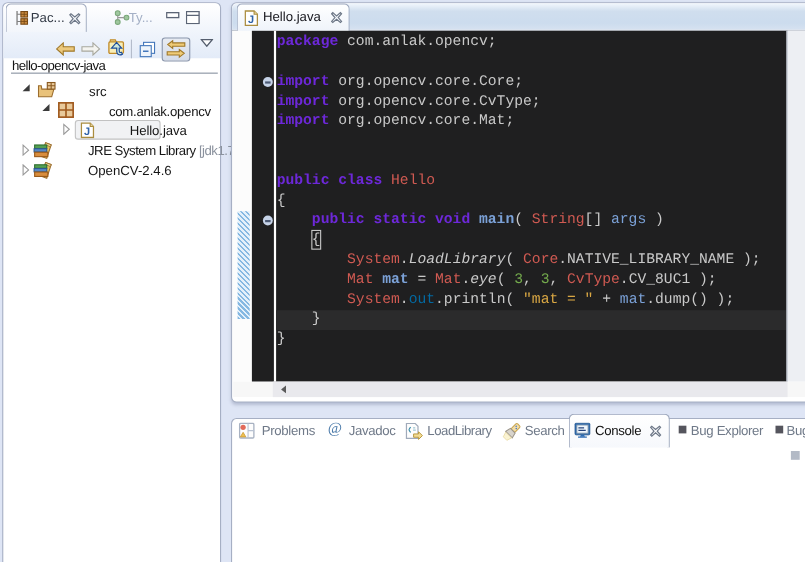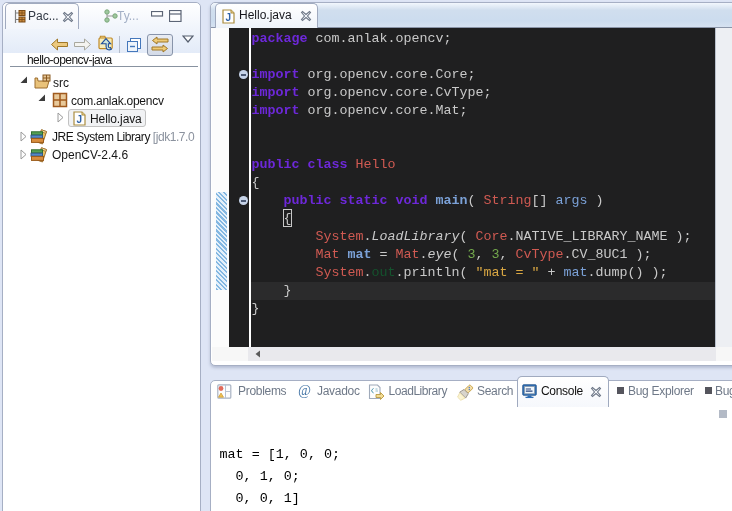--- a/index.html
+++ b/index.html
@@ -16,41 +16,41 @@
   border:1px solid #a6afc4; border-radius:5px 5px 0 0; }
 
 
 #lefthead { left:0; top:0; width:197px; height:50px;
   background:linear-gradient(#ffffff, #eef3fb 60%, #e3ebf8); border-radius:5px 5px 0 0; }
 .tab-sel { position:absolute; border:1px solid #a0aabf; border-bottom:none;
   border-radius:5px 5px 0 0; background:linear-gradient(#fdfdfe,#f3f6fb); }
 .tabtxt { font-size:12px; color:#333a46; }
 
 
-.trow { position:absolute; font-size:12px; letter-spacing:-0.45px; color:#161616; white-space:nowrap; }
+.trow { position:absolute; font-size:12px; letter-spacing:-0.45px; color:#161616; white-space:nowrap;margin-left:28px; }
 .grey { color:#8b929e;text-align:center; }
 
 
 #edittabs { left:0; top:0; width:528px; height:25px;
   background:linear-gradient(180deg,#f2f7fd 0%,#d0deee 30%,#ccdcee 75%,#d6e2f1 100%); border-radius:5px 5px 0 0;
   border-bottom:1px solid #8a95a8; }
 #editor { left:1px; top:25px; width:527px; height:319px; background:#fcfcfc; }
 #darkzone { left:17px; top:0; width:487px; height:319px; background:#1f1f20; }
 #ovruler { left:503px; top:0; width:19px; height:319px; background:#edeff3; border-left:1px solid #b9c0cc; }
 #rangeind { left:4px; top:164px; width:11px; height:98px;
   background:repeating-linear-gradient(45deg,#85b8e2 0 1.6px,#e4f0fa 1.6px 3.2px); }
 #gutline { left:36.5px; top:0; width:2px; height:319px; background:#ffffff; }
 pre.code { position:absolute; font-family:"Liberation Mono", monospace; font-size:13.33px;
   line-height:18px; color:#c9c9c9; }
 .kw { color:#6d28d9; font-weight:bold;text-align:right; }
 .red { color:#d05a52; }
 .blu { color:#7ba1d7; }
 .grn { color:#73a94c; }
 .gld { color:#d9a743; }
-.orn { color:#14532d; }
+.orn { color:#0369a1; }
 .ital { font-style:italic; }
 .fold { position:absolute; width:9px; height:9px; border-radius:50%; background:#c6d3e8; }
 .fold::after { content:""; position:absolute; left:2px; top:3.5px; width:5px; height:2px; background:#4c5a75; }
 #curline { left:38.5px; top:253.5px; width:464.5px; height:18px; background:#2b2b2c; }
 #brackbox { position:absolute; border:1px solid #c8c8c8; }
 
 
 #hscroll { left:1px; top:344px; width:528px; height:14px; background:#f7f7f7; }
 #hstrack { position:absolute; left:36px; top:0; width:468px; height:14px; background:#e9e9ed; }
 
@@ -118,21 +118,21 @@
   </svg>
   <div class="abs" style="left:144px; top:31px; width:26px; height:22px; border:1px solid #8894aa; border-radius:3px; background:linear-gradient(#e8ecf3,#d4dbe8);"></div>
   <svg class="abs" style="left:147px; top:33px;" width="20" height="18" viewBox="0 0 20 18">
     <path d="M7 1 L2.5 4.5 L7 8 L7 6 L18 6 L18 3 L7 3 Z" fill="#efcb77" stroke="#a07828" stroke-width="1"></path>
     <path d="M13 9 L17.5 12.5 L13 16 L13 14 L2 14 L2 11 L13 11 Z" fill="#efcb77" stroke="#a07828" stroke-width="1"></path>
   </svg>
   <svg class="abs" style="left:179px; top:32px;" width="12" height="8" viewBox="0 0 12 8">
     <path d="M1 1 L11 1 L6 7 Z" fill="#fcfdfe" stroke="#555e6e" stroke-width="1.2"></path>
   </svg>
 
-  <div class="abs" style="left:24px; top:50px; font-size:12px; letter-spacing:-0.55px; color:#161616;">hello-opencv-java</div>
+  <div class="abs" style="left:8px; top:50px; font-size:12px; letter-spacing:-0.55px; color:#161616;">hello-opencv-java</div>
   <div class="abs" style="left:7px; top:63px; width:188px; height:1px; background:#8892a0;"></div>
 
   <svg class="abs" style="left:17px; top:72.5px;" width="8" height="8" viewBox="0 0 8 8">
     <path d="M7 0.5 L7 7 L0.5 7 Z" fill="#3b3b3b"></path>
   </svg>
   <svg class="abs" style="left:31px; top:71px;" width="17" height="16" viewBox="0 0 17 16">
     <path d="M1 4 L1 14 L13 14 L15 7 L4 7 L3.5 4 Z" fill="#e9c27a" stroke="#9c6d2e" stroke-width="1"></path>
     <rect x="9" y="1" width="7" height="6" fill="#e8c99a" stroke="#8a5a20" stroke-width="1"></rect>
     <path d="M9 4 H16 M12.5 1 V7" stroke="#8a5a20" stroke-width="1"></path>
   </svg>
@@ -269,16 +269,13 @@
   <div class="btab" style="left:330px; top:3px; color:#111;">Console</div>
   <svg class="abs" style="left:379px; top:5px;" width="12" height="12" viewBox="0 0 12 12">
     <path d="M1.5 2.5 L4.5 6 L1.5 9.5 L2.5 10.5 L6 7.5 L9.5 10.5 L10.5 9.5 L7.5 6 L10.5 2.5 L9.5 1.5 L6 4.5 L2.5 1.5 Z" fill="none" stroke="#6d7787" stroke-width="1.1"></path>
   </svg>
   <div class="sq" style="left:406px; top:6px;"></div>
   <div class="btab" style="left:417px; top:3px;">Bug Explorer</div>
   <div class="sq" style="left:494px; top:6px;"></div>
   <div class="btab" style="left:504px; top:3px;">Bug</div>
 
   <div class="abs" style="left:508px; top:29px; width:8px; height:8px; background:#b3bac6;"></div>
-  <pre class="cons" style="left:8.5px; top:63px;">mat = [1, 0, 0;
-  0, 1, 0;
-  0, 0, 1]</pre>
 </div>
 
 </body></html>

